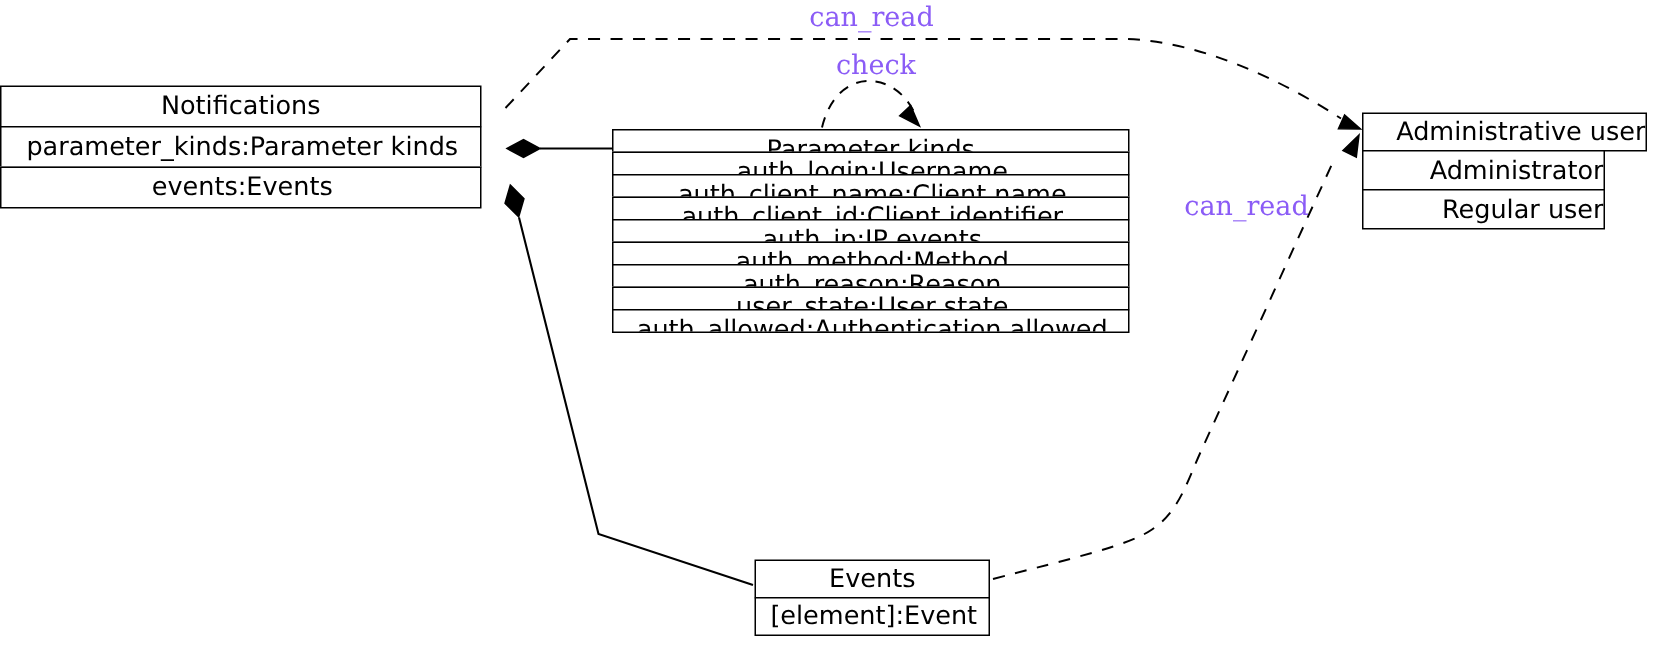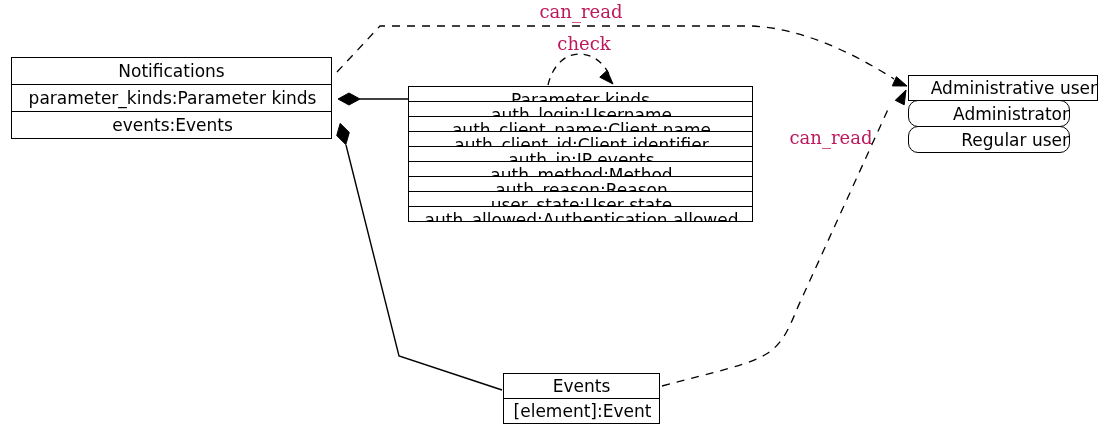--- a/index.html
+++ b/index.html
@@ -19,24 +19,24 @@
   .field{text-align:center;padding-left:4px;padding-right:2px;}
   
   .n-not .cell{height:28px;line-height:27px;width:321px;}
   
   .n-pk .cell{height:16px;line-height:27px;width:345px;}
   
   .n-ev .cell{height:26px;line-height:25px;width:157px;}
   
   .n-adm .cell{height:27px;line-height:26px;padding-left:4px;text-align:right;}
   .n-adm .t{width:190px;height:26px;line-height:25px;}
-  .n-adm .r{width:162px;border-radius:10px;}
+  .n-adm .r{width:162px;}
   .edge-label{
     position:absolute;font-family:"DejaVu Serif","Liberation Serif",serif;
-    font-size:18px;color:#be185d;text-align:center;white-space:nowrap;
+    font-size:18px;color:#8b5cf6;text-align:center;white-space:nowrap;
   }
 </style>
 </head>
 <body>
 
 <div id="canvas">
 
   <svg id="edges" viewBox="0 0 1115 440" xmlns="http://www.w3.org/2000/svg">
 
     <path d="M 337 72 L 380 26 L 752 26 C 800 28 852 52 894 79" fill="none" stroke="#000" stroke-width="1.3" stroke-dasharray="8 7"></path>
@@ -48,21 +48,21 @@
     <path d="M 662 386 C 715 372 752 364 768 353 C 786 341 791 322 801 300 L 890 105" fill="none" stroke="#000" stroke-width="1.3" stroke-dasharray="8 7"></path>
     <polygon points="906,90 904.2,104.8 895.3,100.3" fill="#000" stroke="#000"></polygon>
 
     <path d="M 360 99 L 408 99" fill="none" stroke="#000" stroke-width="1.4"></path>
     <polygon points="338,99 349,93 360,99 349,105" fill="#000" stroke="#000"></polygon>
 
     <path d="M 346 145 L 399 356 L 502 390" fill="none" stroke="#000" stroke-width="1.4"></path>
     <polygon points="340.2,123.4 349.3,132.4 345.8,144.6 336.7,135.6" fill="#000" stroke="#000"></polygon>
   </svg>
 
-  <div class="node n-not" style="left:11px;top:57px;">
+  <div class="node n-not" style="left:0;top:57px;">
     <div class="cell title">Notifications</div>
     <div class="cell field">parameter_kinds:Parameter kinds</div>
     <div class="cell field">events:Events</div>
   </div>
 
   <div class="node n-pk" style="left:408px;top:86px;">
     <div class="cell title">Parameter kinds</div>
     <div class="cell field">auth_login:Username</div>
     <div class="cell field">auth_client_name:Client name</div>
     <div class="cell field">auth_client_id:Client identifier</div>

